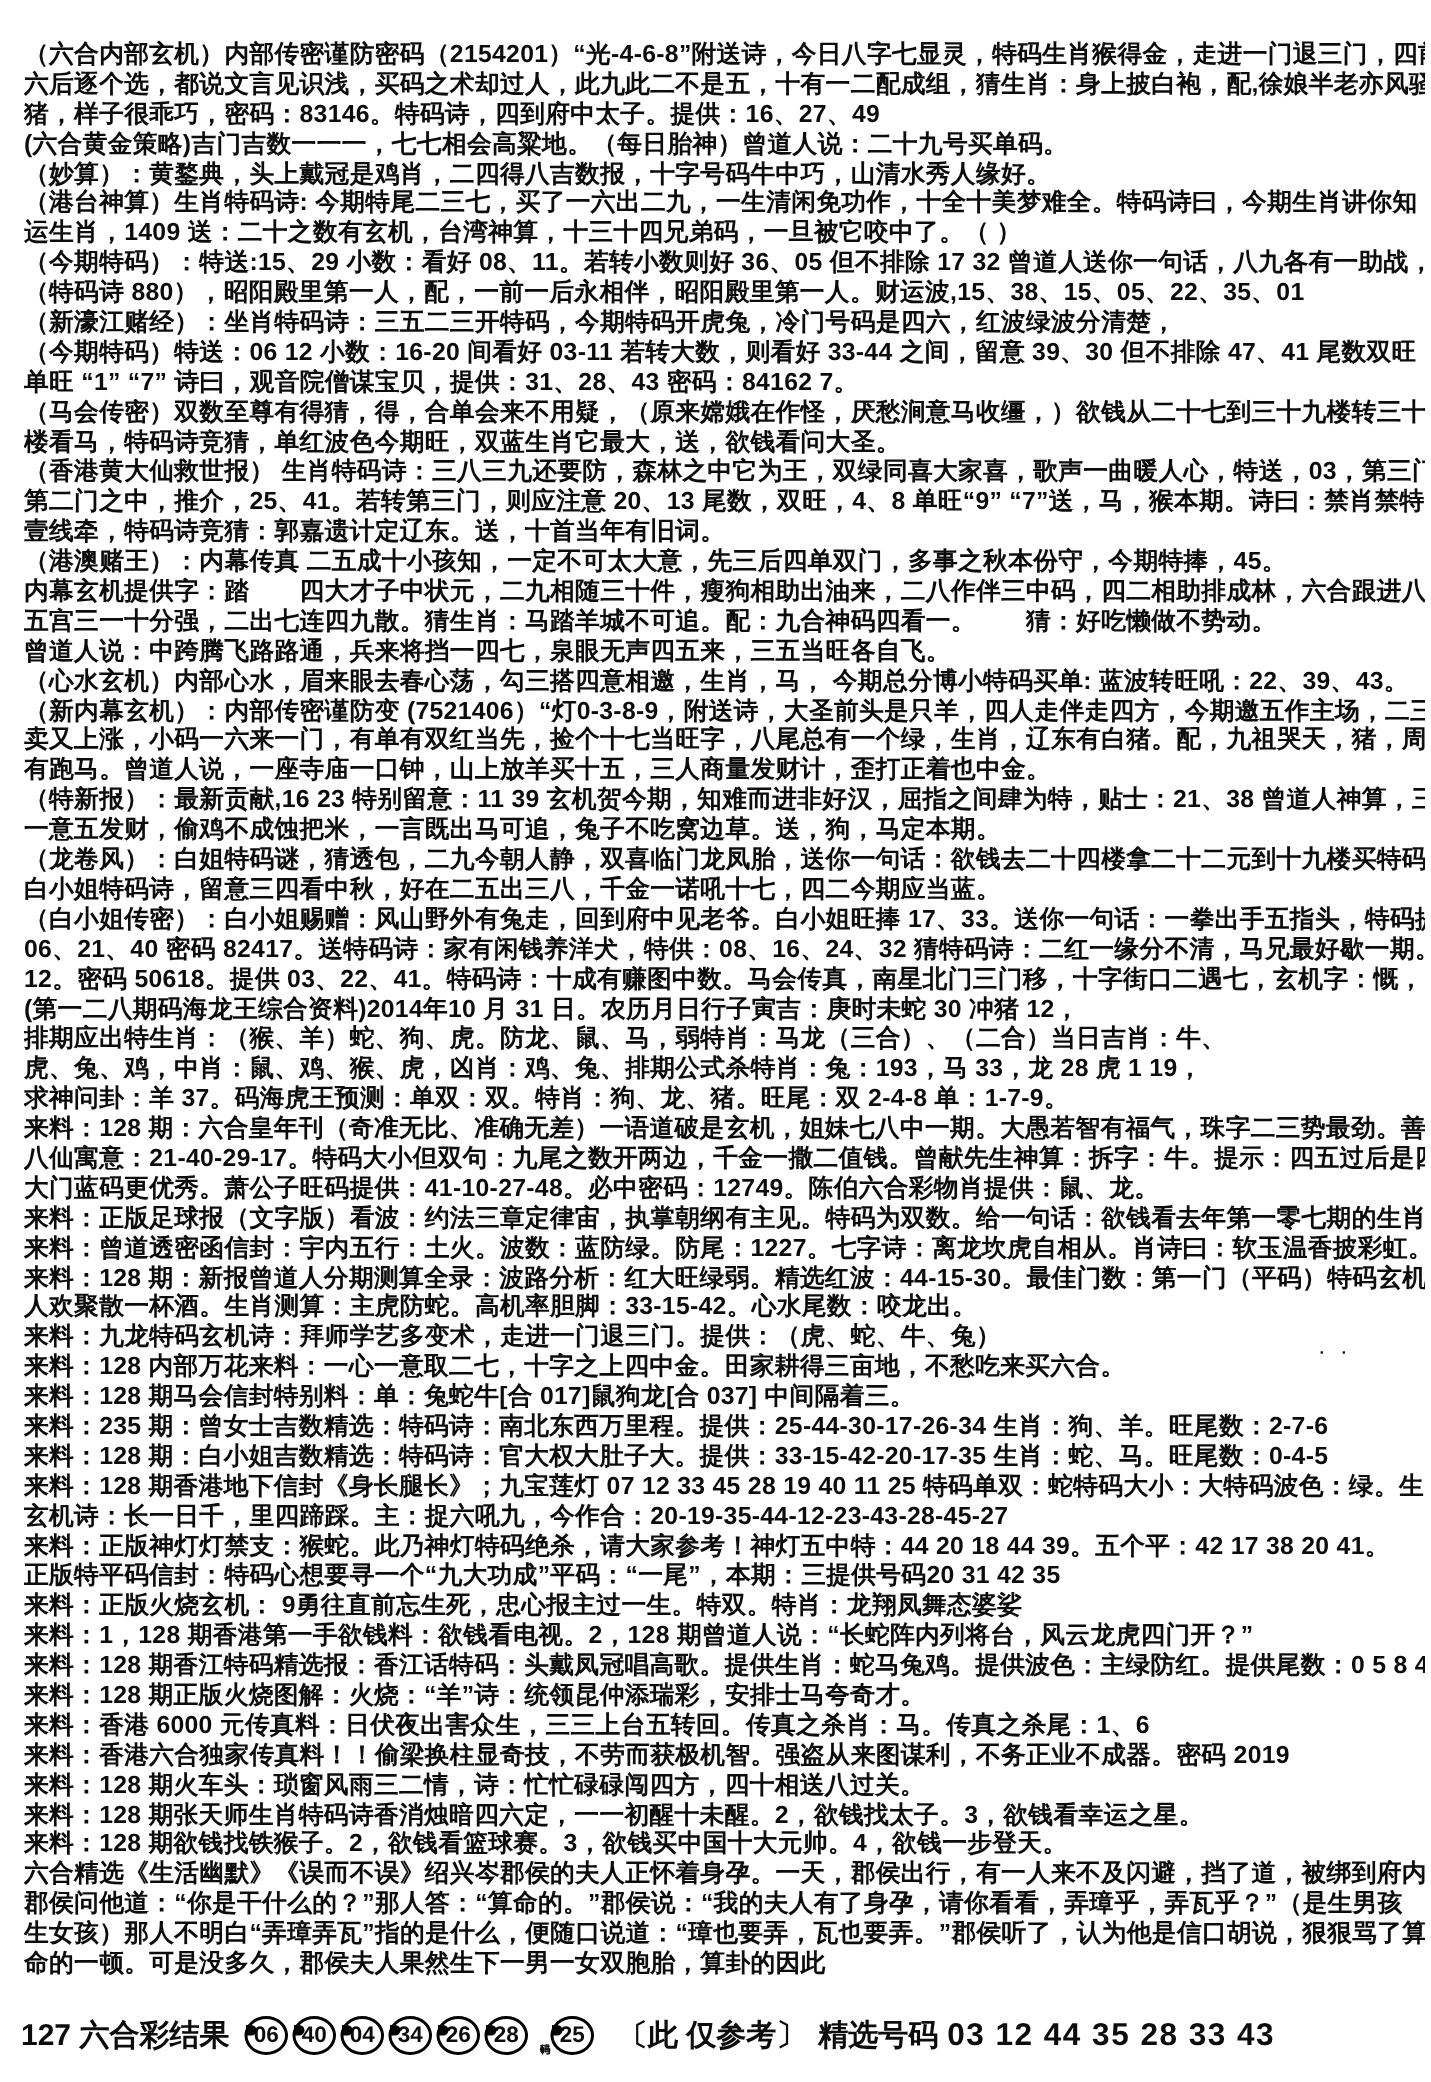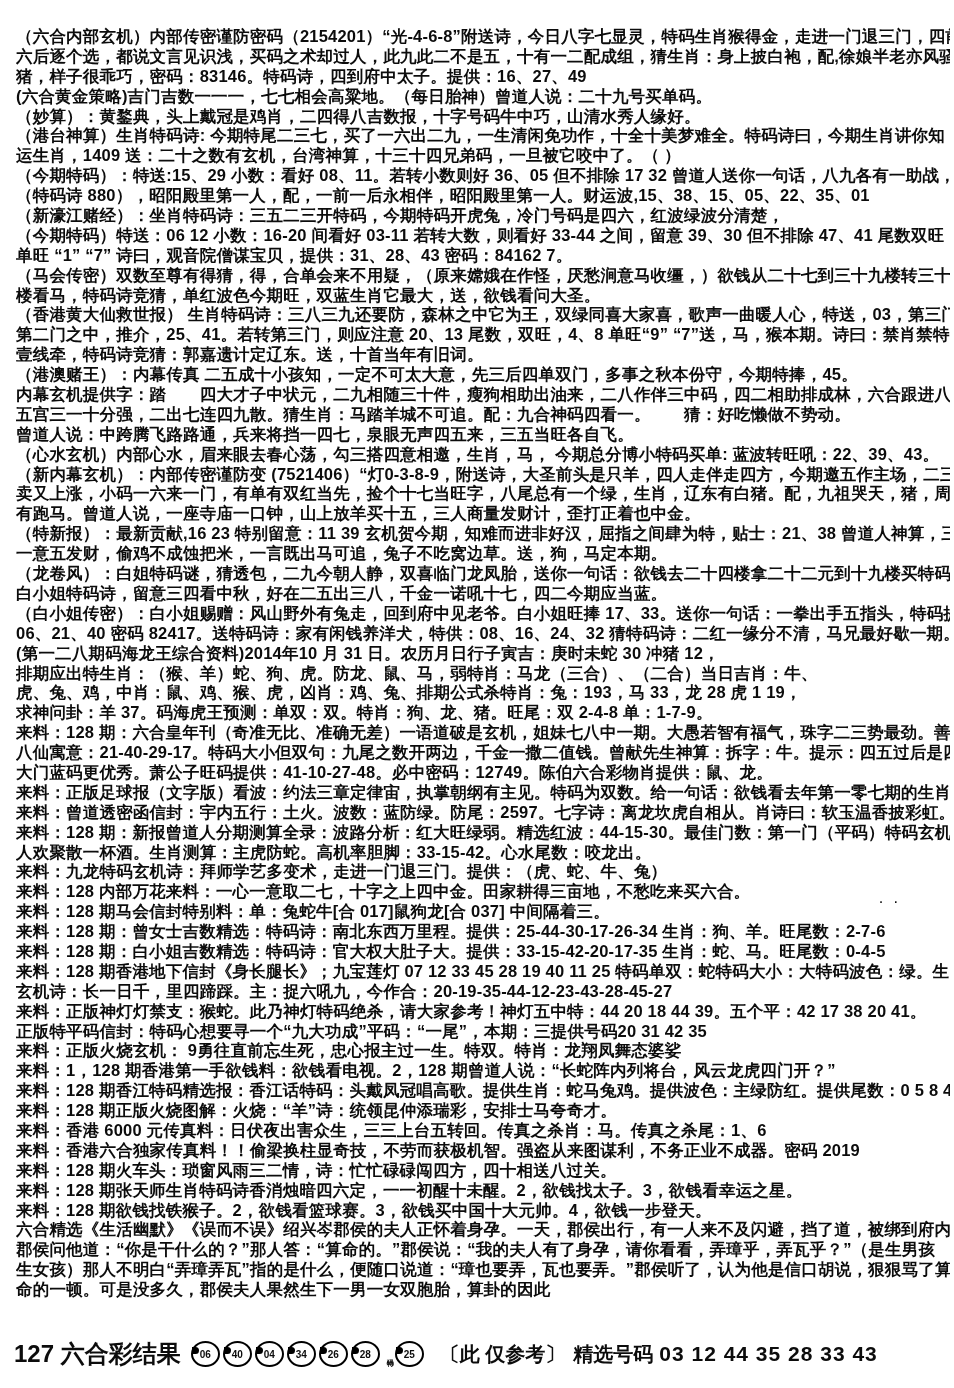--- a/index.html
+++ b/index.html
@@ -25,29 +25,29 @@
     letter-spacing:0.2px;
   }
   .footer-row{
     position:absolute;
     left:14px;bottom:18px;
     display:flex;align-items:center;
     font-weight:bold;
     font-size:20px;
     white-space:nowrap;
   }
-  .footer-row .flabel{margin-right:10px;font-size:24px;}
+  .footer-row .flabel{margin-right:10px;font-size:20px;}
   .balls{display:flex;align-items:center;gap:3px;margin-right:6px;}
   .ball{
     box-sizing:border-box;
     width:29px;height:26px;
     border:2.5px solid #000;
     border-radius:50%;
     display:flex;align-items:center;justify-content:center;
-    font-size:10px;font-weight:bold;
+    font-size:15px;font-weight:bold;
     position:relative;
     background:#fff;
   }
   .ball::before{
     content:"";
     position:absolute;left:-1px;top:4px;
     width:7px;height:7px;
     background:#000;
     border-radius:0 70% 70% 0;
   }
@@ -98,35 +98,36 @@
       <div class="line">（心水玄机）内部心水，眉来眼去春心荡，勾三搭四意相邀，生肖，马， 今期总分博小特码买单: 蓝波转旺吼：22、39、43。</div>
       <div class="line">（新内幕玄机）：内部传密谨防变 (7521406）“灯0-3-8-9，附送诗，大圣前头是只羊，四人走伴走四方，今期邀五作主场，二三之</div>
       <div class="line">卖又上涨，小码一六来一门，有单有双红当先，捡个十七当旺字，八尾总有一个绿，生肖，辽东有白猪。配，九祖哭天，猪，周日</div>
       <div class="line">有跑马。曾道人说，一座寺庙一口钟，山上放羊买十五，三人商量发财计，歪打正着也中金。</div>
       <div class="line">（特新报）：最新贡献,16 23 特别留意：11 39 玄机贺今期，知难而进非好汉，屈指之间肆为特，贴士：21、38 曾道人神算，三心</div>
       <div class="line">一意五发财，偷鸡不成蚀把米，一言既出马可追，兔子不吃窝边草。送，狗，马定本期。</div>
       <div class="line">（龙卷风）：白姐特码谜，猜透包，二九今朝人静，双喜临门龙凤胎，送你一句话：欲钱去二十四楼拿二十二元到十九楼买特码。</div>
       <div class="line">白小姐特码诗，留意三四看中秋，好在二五出三八，千金一诺吼十七，四二今期应当蓝。</div>
       <div class="line">（白小姐传密）：白小姐赐赠：风山野外有兔走，回到府中见老爷。白小姐旺捧 17、33。送你一句话：一拳出手五指头，特码提供</div>
       <div class="line">06、21、40 密码 82417。送特码诗：家有闲钱养洋犬，特供：08、16、24、32 猜特码诗：二红一缘分不清，马兄最好歇一期。特送</div>
+      <div class="line">12。密码 50618。提供 03、22、41。特码诗：十成有赚图中数。马会传真，南星北门三门移，十字街口二遇七，玄机字：慨，</div>
       <div class="line">(第一二八期码海龙王综合资料)2014年10 月 31 日。农历月日行子寅吉：庚时未蛇 30 冲猪 12，</div>
       <div class="line">排期应出特生肖：（猴、羊）蛇、狗、虎。防龙、鼠、马，弱特肖：马龙（三合）、（二合）当日吉肖：牛、</div>
       <div class="line">虎、兔、鸡，中肖：鼠、鸡、猴、虎，凶肖：鸡、兔、排期公式杀特肖：兔：193，马 33，龙 28 虎 1 19，</div>
       <div class="line">求神问卦：羊 37。码海虎王预测：单双：双。特肖：狗、龙、猪。旺尾：双 2-4-8 单：1-7-9。</div>
       <div class="line">来料：128 期：六合皇年刊（奇准无比、准确无差）一语道破是玄机，姐妹七八中一期。大愚若智有福气，珠字二三势最劲。善恶到</div>
       <div class="line">八仙寓意：21-40-29-17。特码大小但双句：九尾之数开两边，千金一撒二值钱。曾献先生神算：拆字：牛。提示：四五过后是四六</div>
       <div class="line">大门蓝码更优秀。萧公子旺码提供：41-10-27-48。必中密码：12749。陈伯六合彩物肖提供：鼠、龙。</div>
       <div class="line">来料：正版足球报（文字版）看波：约法三章定律宙，执掌朝纲有主见。特码为双数。给一句话：欲钱看去年第一零七期的生肖。</div>
-      <div class="line">来料：曾道透密函信封：宇内五行：土火。波数：蓝防绿。防尾：2597。七字诗：离龙坎虎自相从。肖诗曰：软玉温香披彩虹。</div>
+      <div class="line">来料：曾道透密函信封：宇内五行：土火。波数：蓝防绿。防尾：1227。七字诗：离龙坎虎自相从。肖诗曰：软玉温香披彩虹。</div>
       <div class="line">来料：128 期：新报曾道人分期测算全录：波路分析：红大旺绿弱。精选红波：44-15-30。最佳门数：第一门（平码）特码玄机诗：</div>
       <div class="line">人欢聚散一杯酒。生肖测算：主虎防蛇。高机率胆脚：33-15-42。心水尾数：咬龙出。</div>
       <div class="line">来料：九龙特码玄机诗：拜师学艺多变术，走进一门退三门。提供：（虎、蛇、牛、兔）</div>
       <div class="line">来料：128 内部万花来料：一心一意取二七，十字之上四中金。田家耕得三亩地，不愁吃来买六合。</div>
       <div class="line">来料：128 期马会信封特别料：单：兔蛇牛[合 017]鼠狗龙[合 037]  中间隔着三。</div>
-      <div class="line">来料：128 期：曾女士吉数精选：特码诗：南北东西万里程。提供：25-44-30-17-26-34 生肖：狗、羊。旺尾数：2-7-6</div>
+      <div class="line">来料：235 期：曾女士吉数精选：特码诗：南北东西万里程。提供：25-44-30-17-26-34 生肖：狗、羊。旺尾数：2-7-6</div>
       <div class="line">来料：128 期：白小姐吉数精选：特码诗：官大权大肚子大。提供：33-15-42-20-17-35 生肖：蛇、马。旺尾数：0-4-5</div>
       <div class="line">来料：128 期香港地下信封《身长腿长》；九宝莲灯 07 12 33 45 28 19 40 11 25 特码单双：蛇特码大小：大特码波色：绿。生肖</div>
       <div class="line">玄机诗：长一日千，里四蹄踩。主：捉六吼九，今作合：20-19-35-44-12-23-43-28-45-27</div>
       <div class="line">来料：正版神灯灯禁支：猴蛇。此乃神灯特码绝杀，请大家参考！神灯五中特：44 20 18 44 39。五个平：42 17 38 20 41。</div>
       <div class="line">正版特平码信封：特码心想要寻一个“九大功成”平码：“一尾”，本期：三提供号码20  31 42 35</div>
       <div class="line">来料：正版火烧玄机： 9勇往直前忘生死，忠心报主过一生。特双。特肖：龙翔凤舞态婆娑</div>
       <div class="line">来料：1，128 期香港第一手欲钱料：欲钱看电视。2，128 期曾道人说：“长蛇阵内列将台，风云龙虎四门开？”</div>
       <div class="line">来料：128 期香江特码精选报：香江话特码：头戴凤冠唱高歌。提供生肖：蛇马兔鸡。提供波色：主绿防红。提供尾数：0 5 8 4</div>
       <div class="line">来料：128 期正版火烧图解：火烧：“羊”诗：统领昆仲添瑞彩，安排士马夸奇才。</div>
       <div class="line">来料：香港 6000 元传真料：日伏夜出害众生，三三上台五转回。传真之杀肖：马。传真之杀尾：1、6</div>

